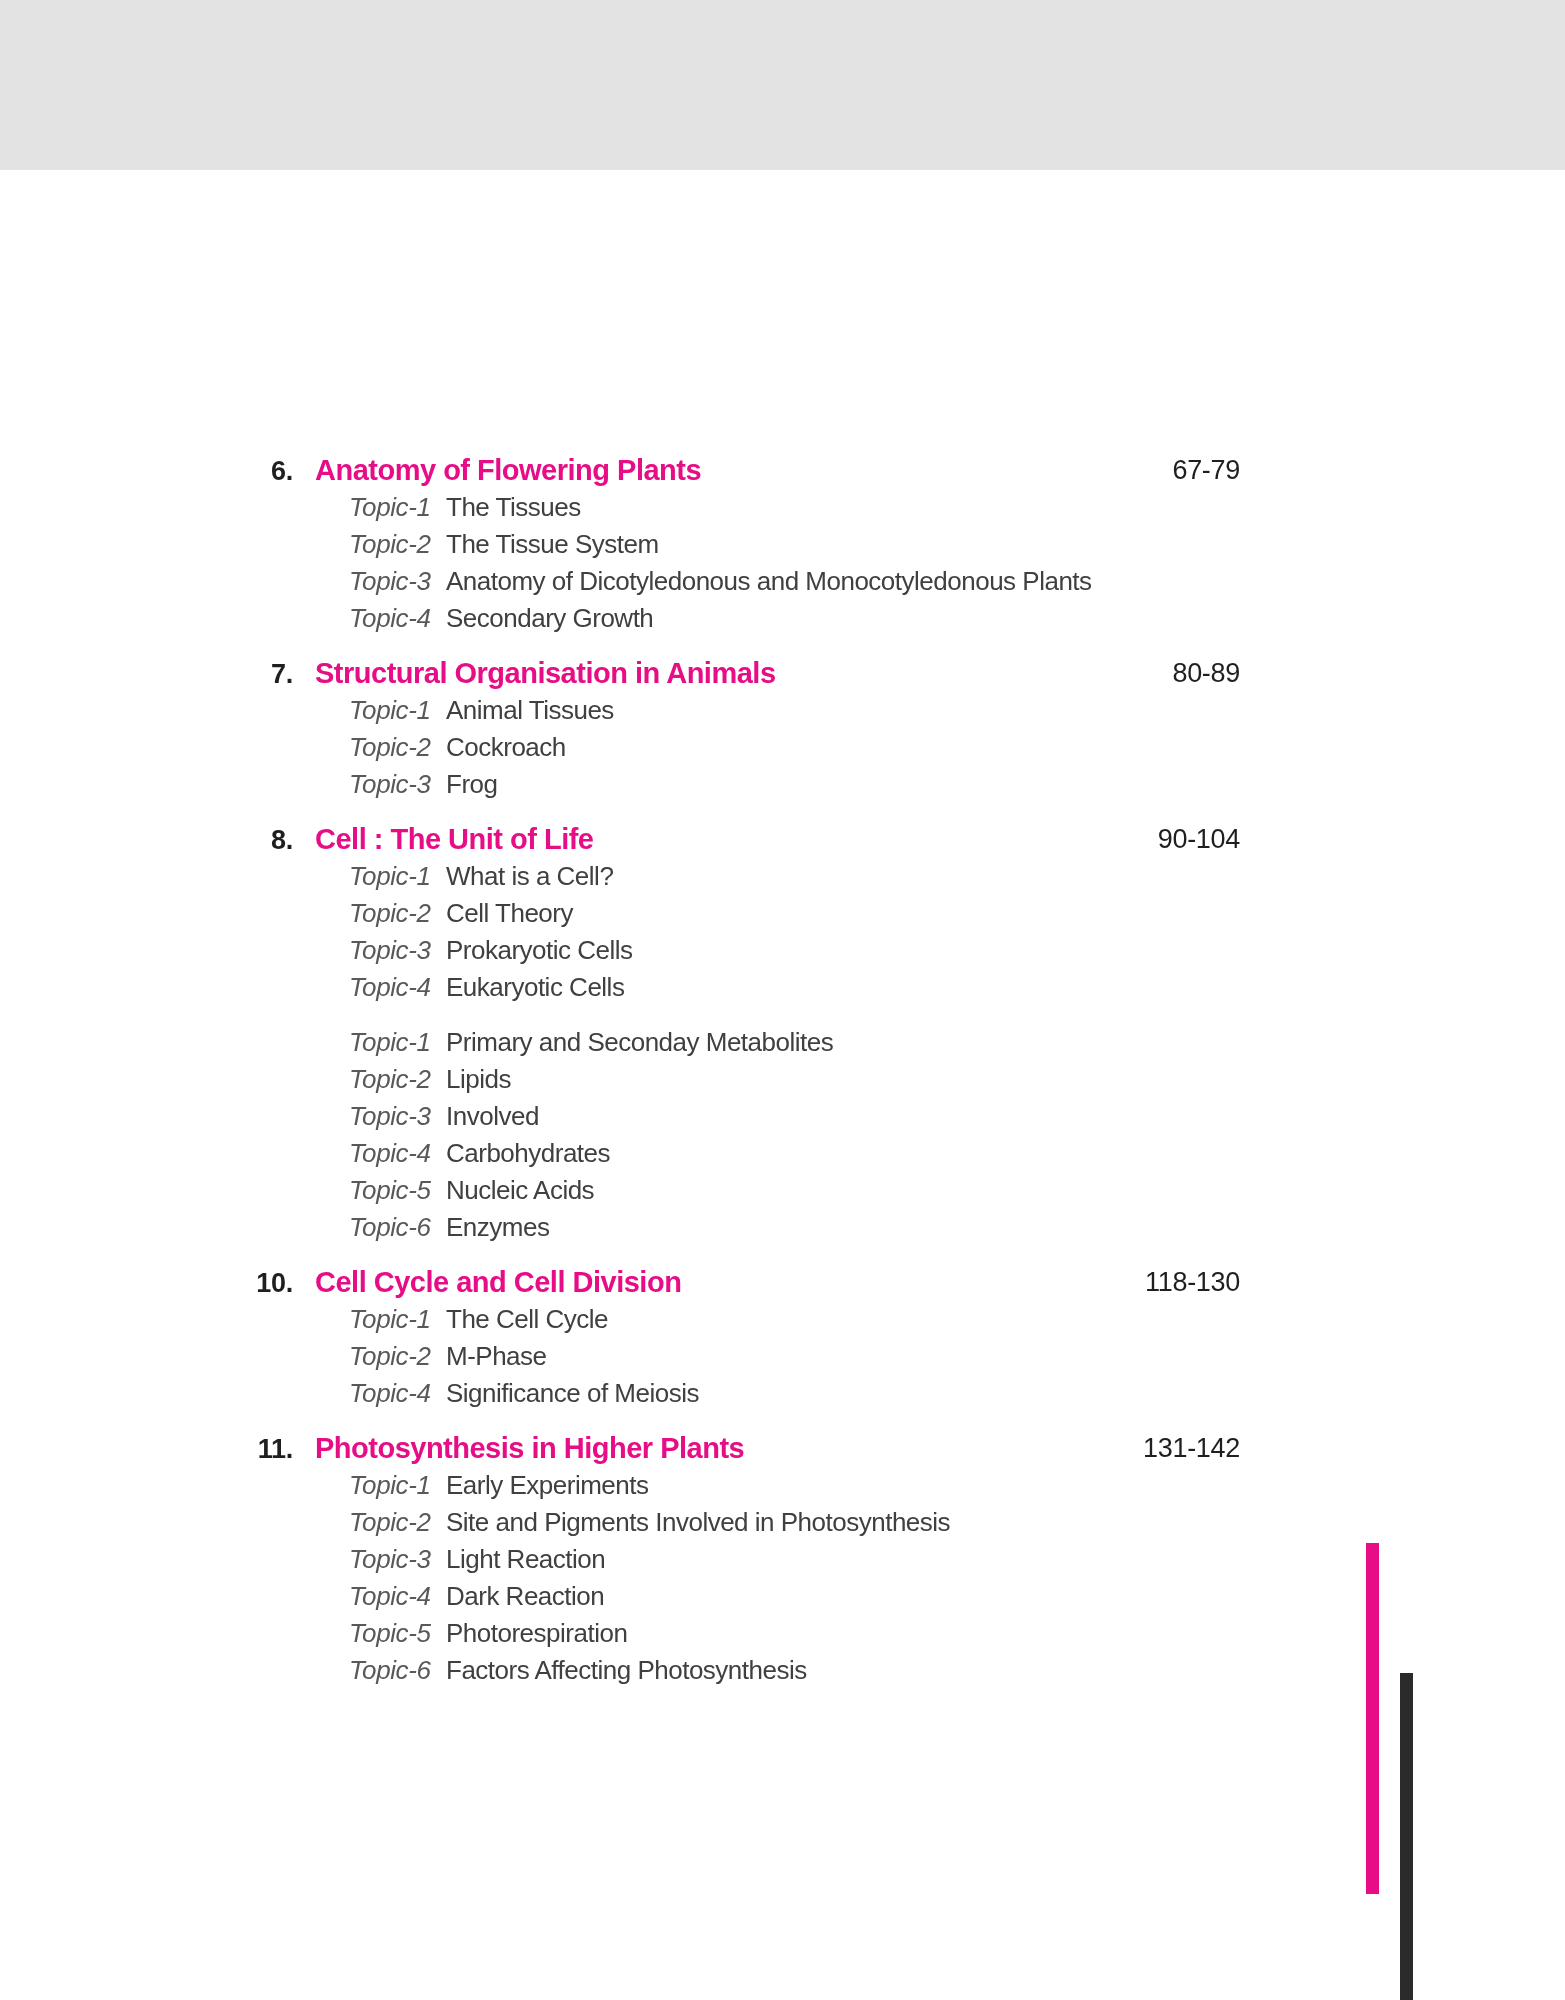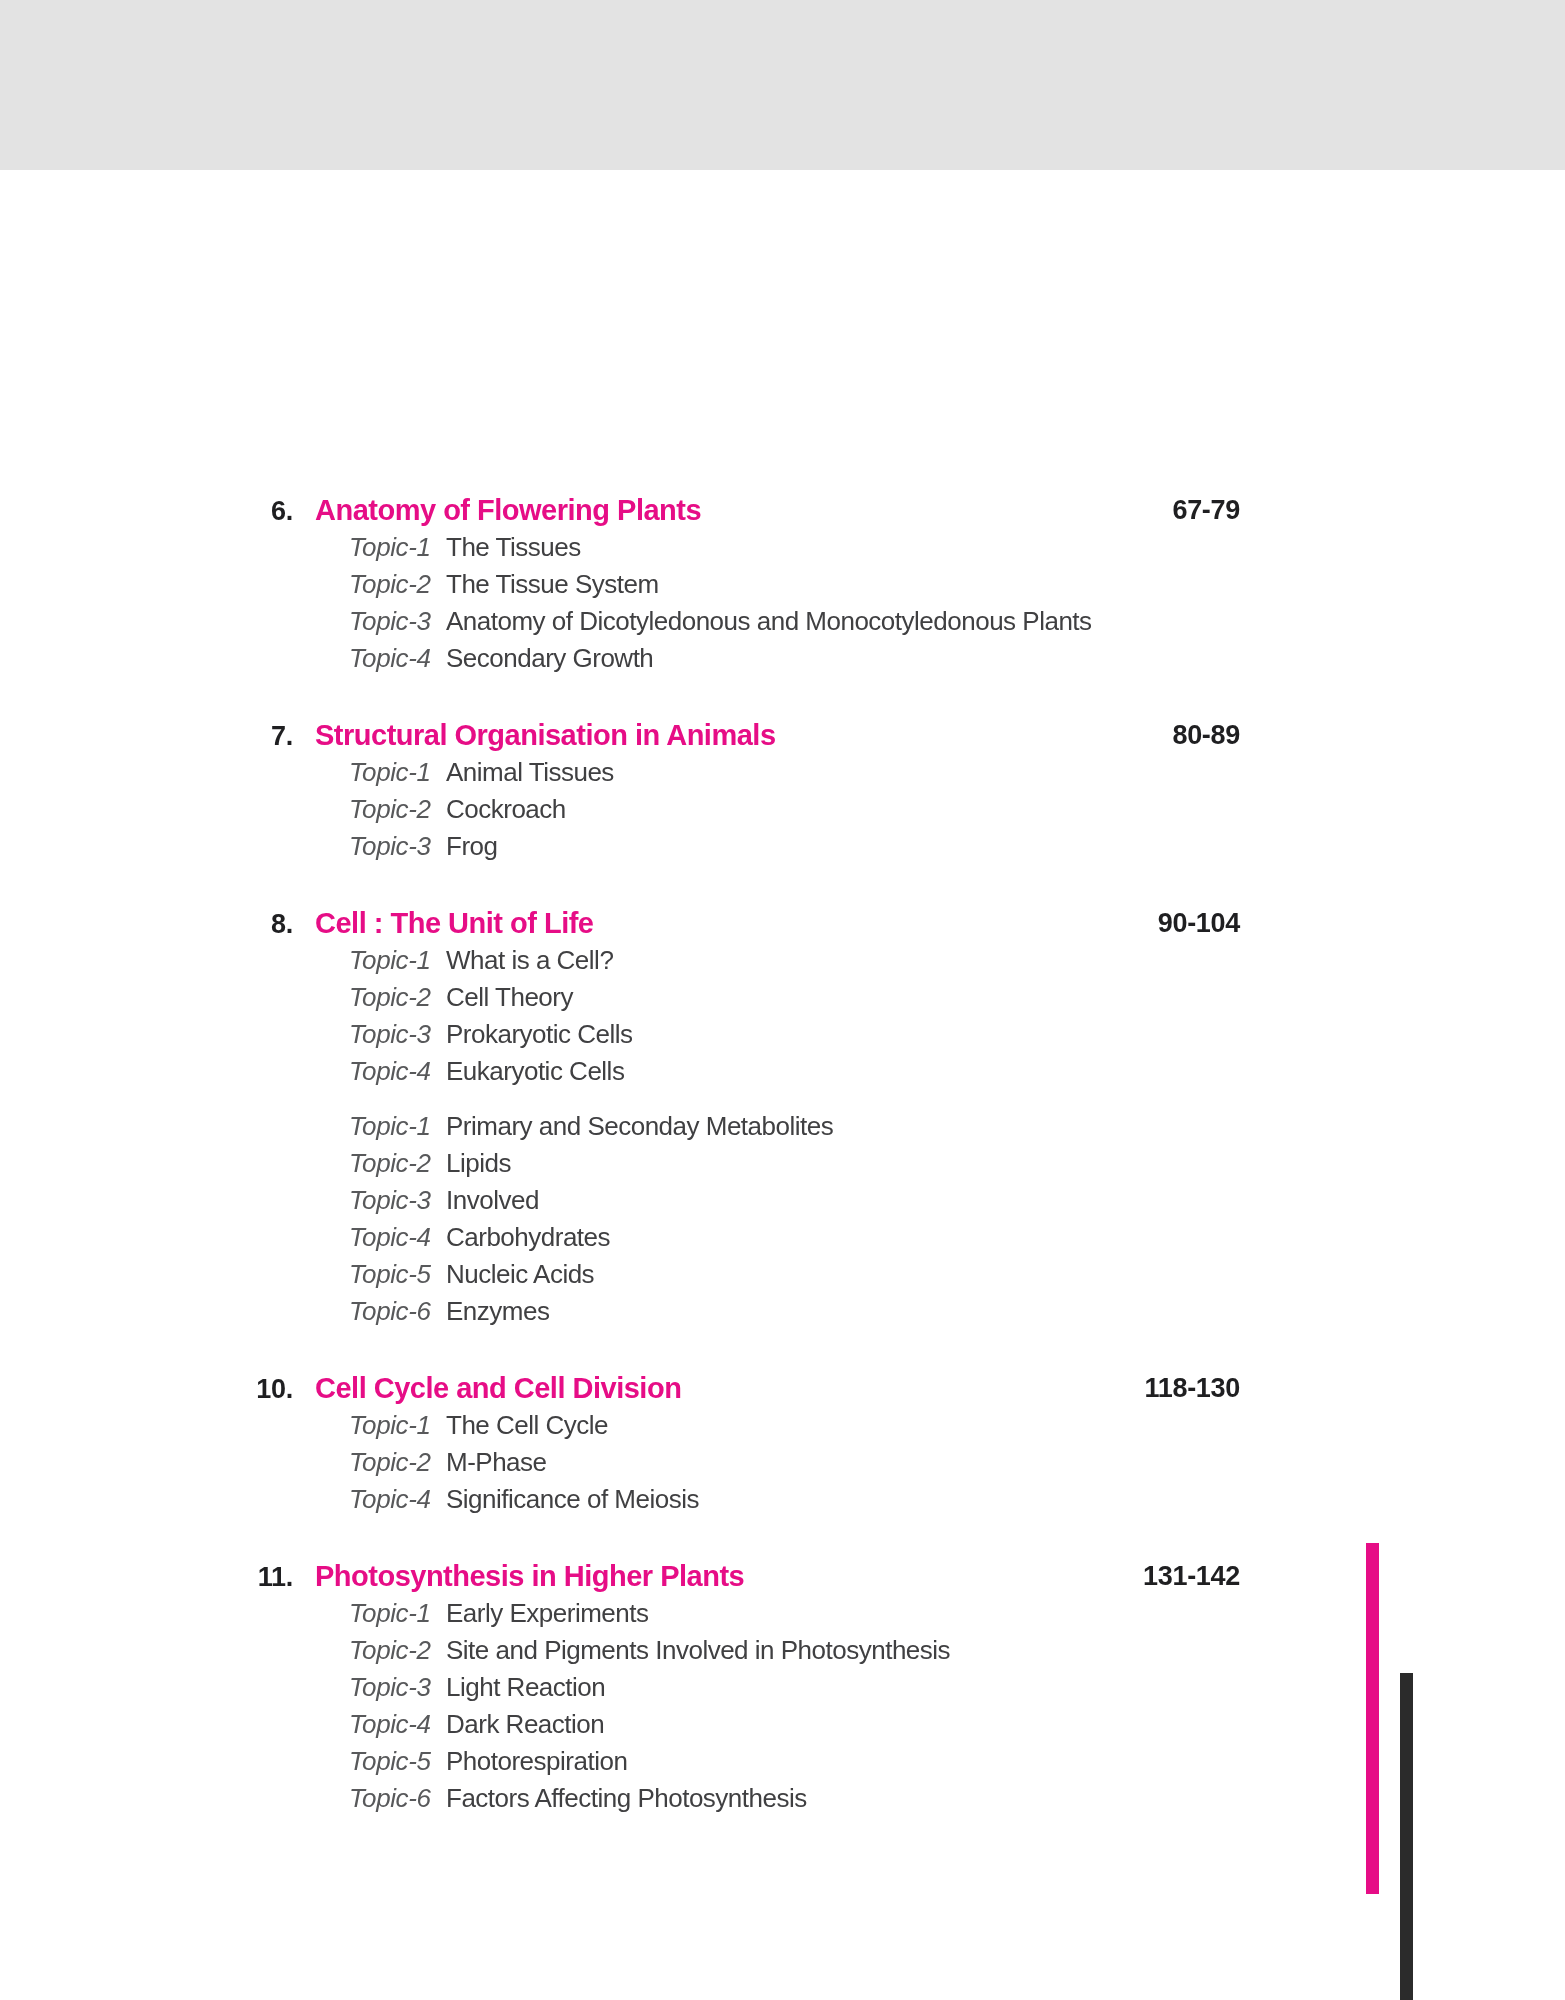--- a/index.html
+++ b/index.html
@@ -23,38 +23,37 @@
     top: 452px; left: 0; width: 100%;
   }
 
   .chapter-block { margin-bottom: 18px; }
 
   .chapter-heading {
     position: relative;
     height: 37px; line-height: 37px;
     padding-left: 231px;
     white-space: nowrap;
-    margin-top: 40px;
   }
   .ch-num {
     display: inline-block; width: 62px;
     text-align: right;
     font-size: 27px; font-weight: 700;
     color: var(--ink, #1f1f21);
     letter-spacing: -0.3px;
   }
   .ch-title {
     margin-left: 22px;
     font-size: 29px; font-weight: 700;
     color: var(--accent-pink, #e60d86);
     letter-spacing: -0.5px;
   }
   .ch-pages {
     position: absolute; right: 325px; top: 0;
-    font-size: 27px; font-weight: 700;
+    font-size: 27px; font-weight: 400;
     color: var(--ink, #1f1f21);
     letter-spacing: -0.3px;
   }
 
   .topic-row {
     height: 37px; line-height: 37px;
     padding-left: 305px;
     font-size: 26px;
     white-space: nowrap;
   }

